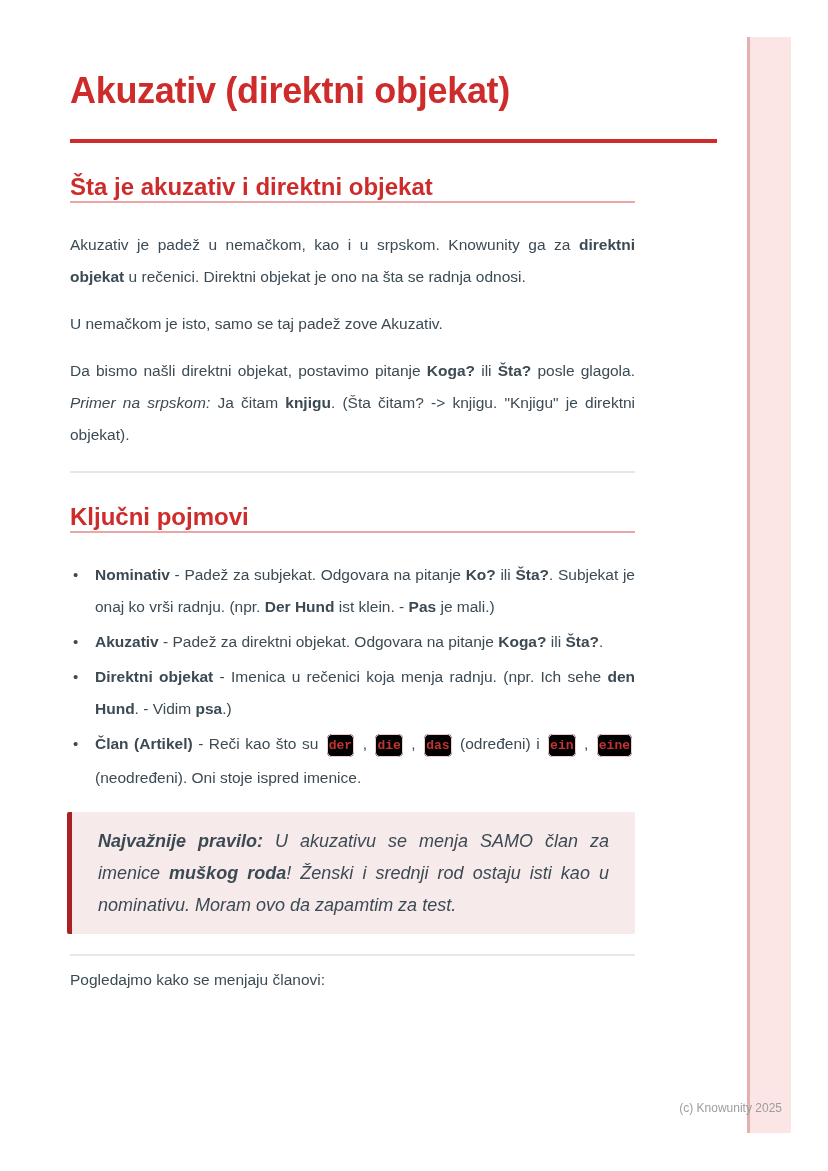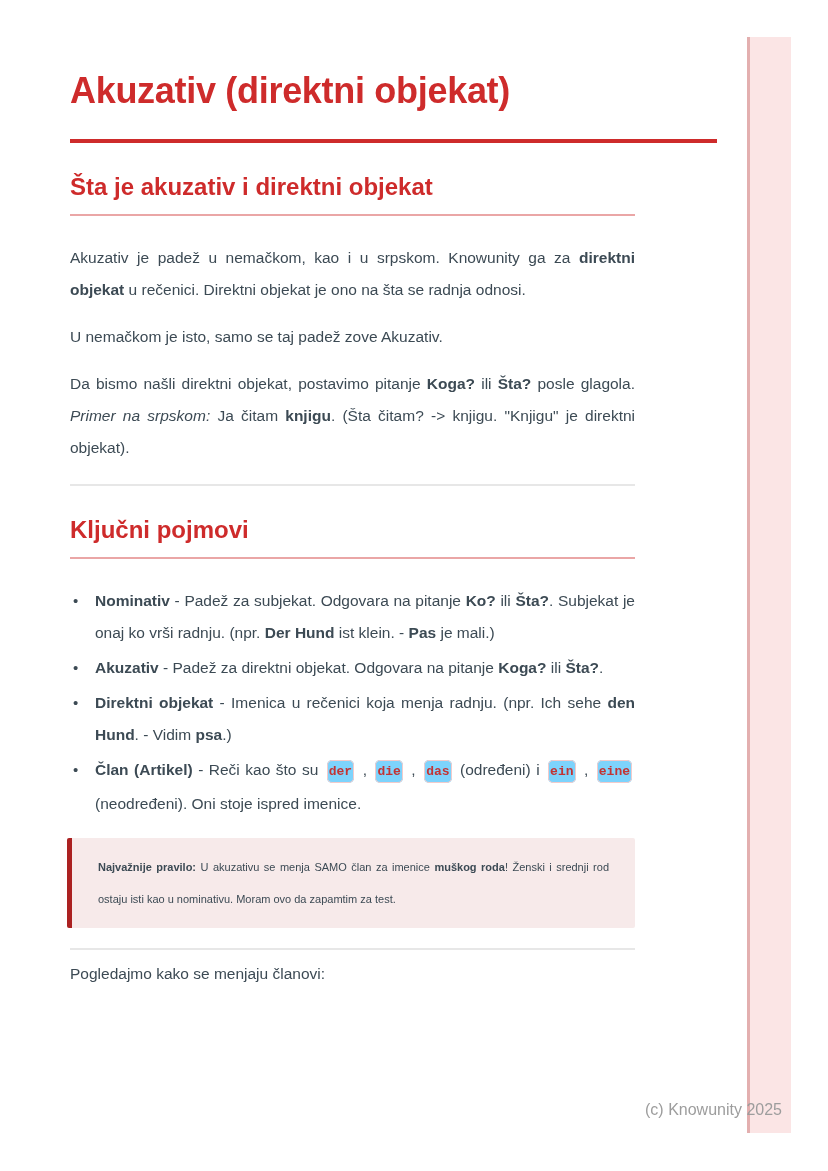--- a/index.html
+++ b/index.html
@@ -27,21 +27,20 @@
     width: 647px;
     height: 4px;
     background: #ce2b2b;
     margin-top: 27px;
   }
   .h2 {
     font-size: 24px;
     font-weight: 700;
     color: #ce2b2b;
     margin: 30px 0 26px 0;
-    padding-bottom: 13px;
     border-bottom: 2px solid #eaa6a6;
   }
   .divider {
     height: 2px;
     background: #e7e7e7;
     margin: 20px 0 8px 0;
   }
   .divider + .h2 { }
   .para {
     font-size: 15.5px;
@@ -67,57 +66,58 @@
     color: #3c4a54;
     text-align: justify;
   }
   .seg-b { font-weight: 700; }
   .seg-i { font-style: italic; }
   .seg-code {
     font-family: "Liberation Mono", monospace;
     font-size: 13px;
     font-weight: 700;
     color: #c23434;
-    background: #7dd3fc;
+    background: #000000;
     border: 1px solid #f3cbcb;
     border-radius: 5px;
     padding: 3px 1px;
     margin: 0 3px;
     white-space: nowrap;
   }
   .callout {
     margin: 18px 0 10px 0;
     background: #f7eaea;
     border-left: 5px solid #ab2121;
     border-radius: 2px;
     padding: 13px 26px;
     margin-left: -3px;
   }
   .callout-text {
     margin: 0;
-    font-size: 11px;
+    font-size: 18px;
     line-height: 32px;
     color: #3c4a54;
     text-align: justify;
+    font-style: italic;
   }
   .side-bar {
     position: absolute;
     left: 747px;
     top: 37px;
     width: 41px;
     height: 1096px;
     background: #fbe5e5;
     border-left: 3px solid #e3afaf;
     z-index: 1;
   }
   .watermark {
     position: absolute;
     top: 1101px;
     right: 46px;
-    font-size: 16px;
+    font-size: 12px;
     color: #9d9d9d;
     z-index: 2;
   }
 </style>
 </head>
 <body>
 
 <div class="content">
   <h1 class="doc-title">Akuzativ (direktni objekat)</h1>
   <div class="title-rule"></div>

